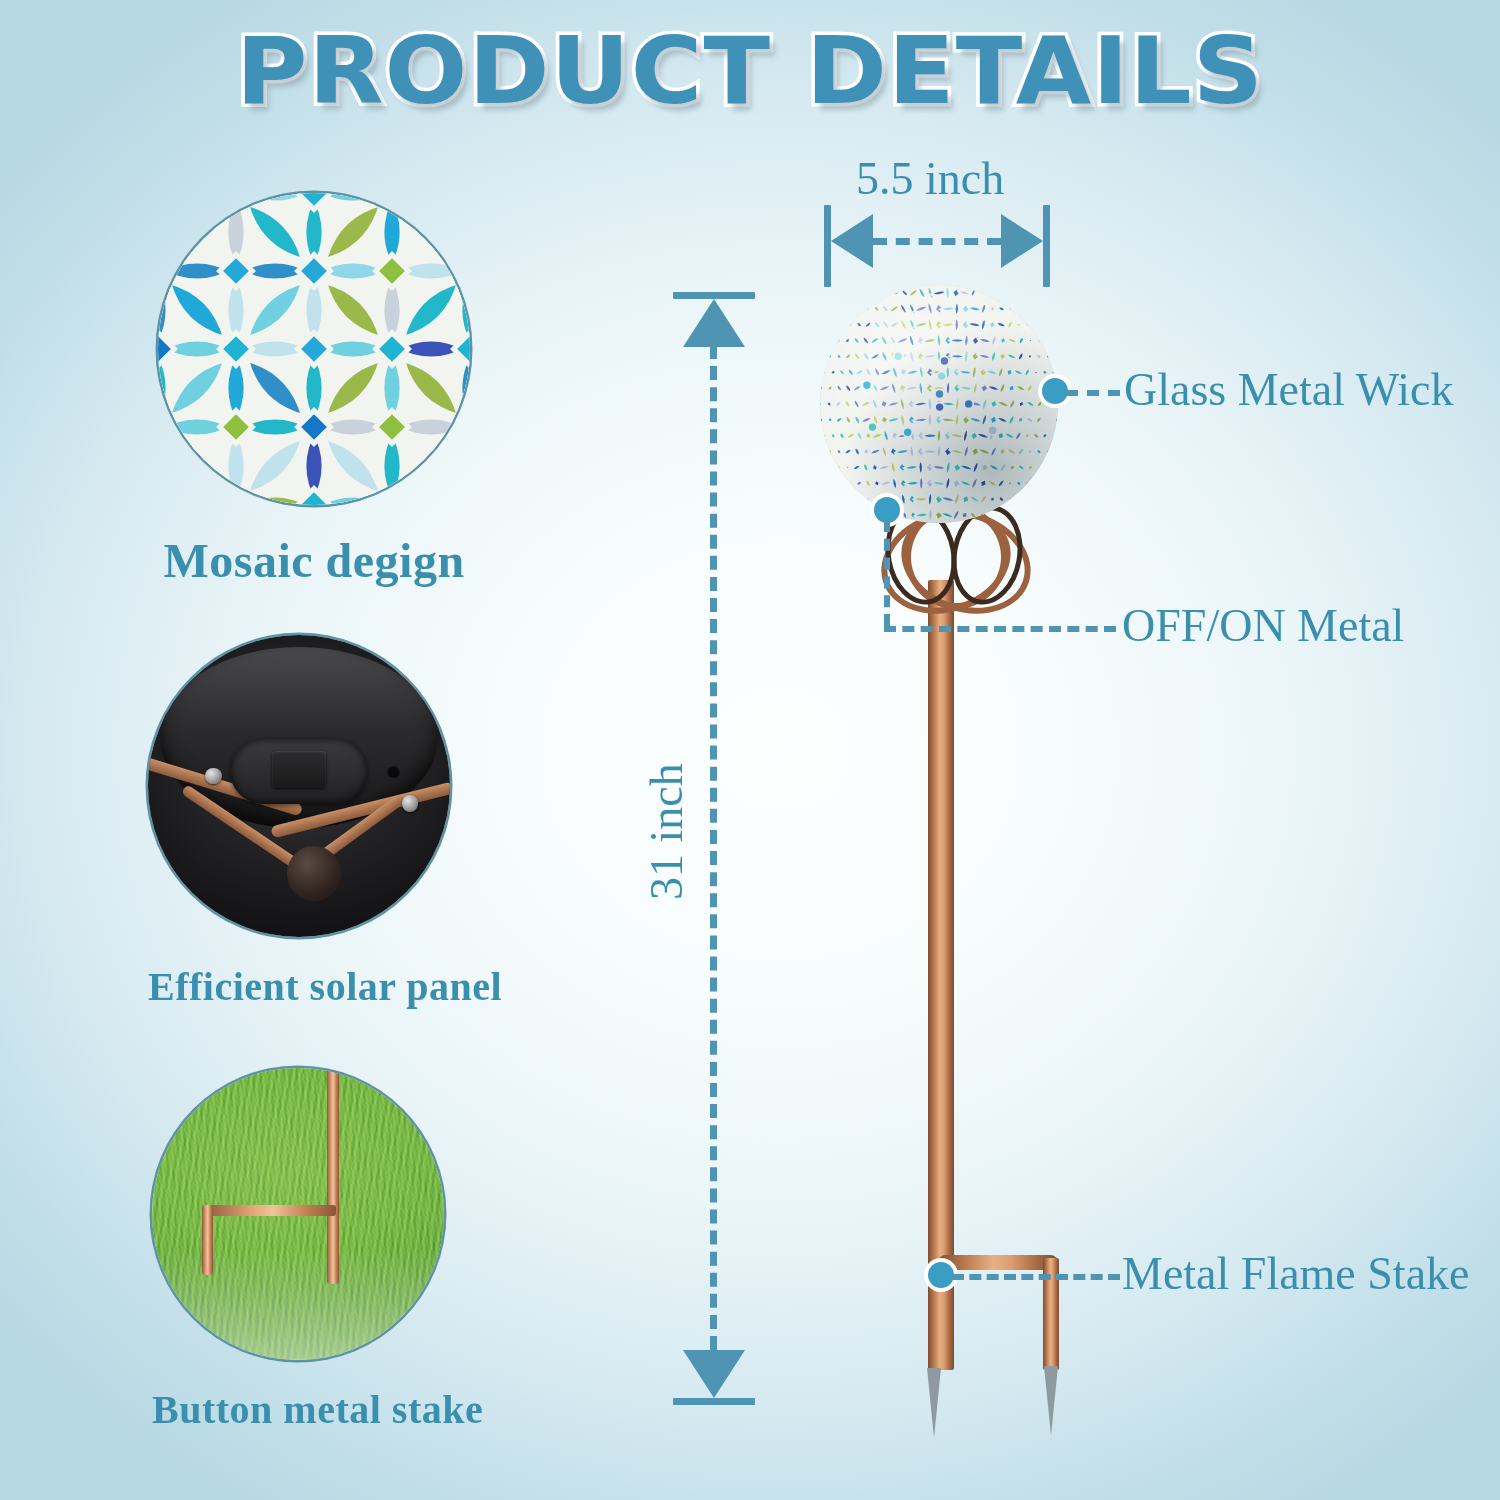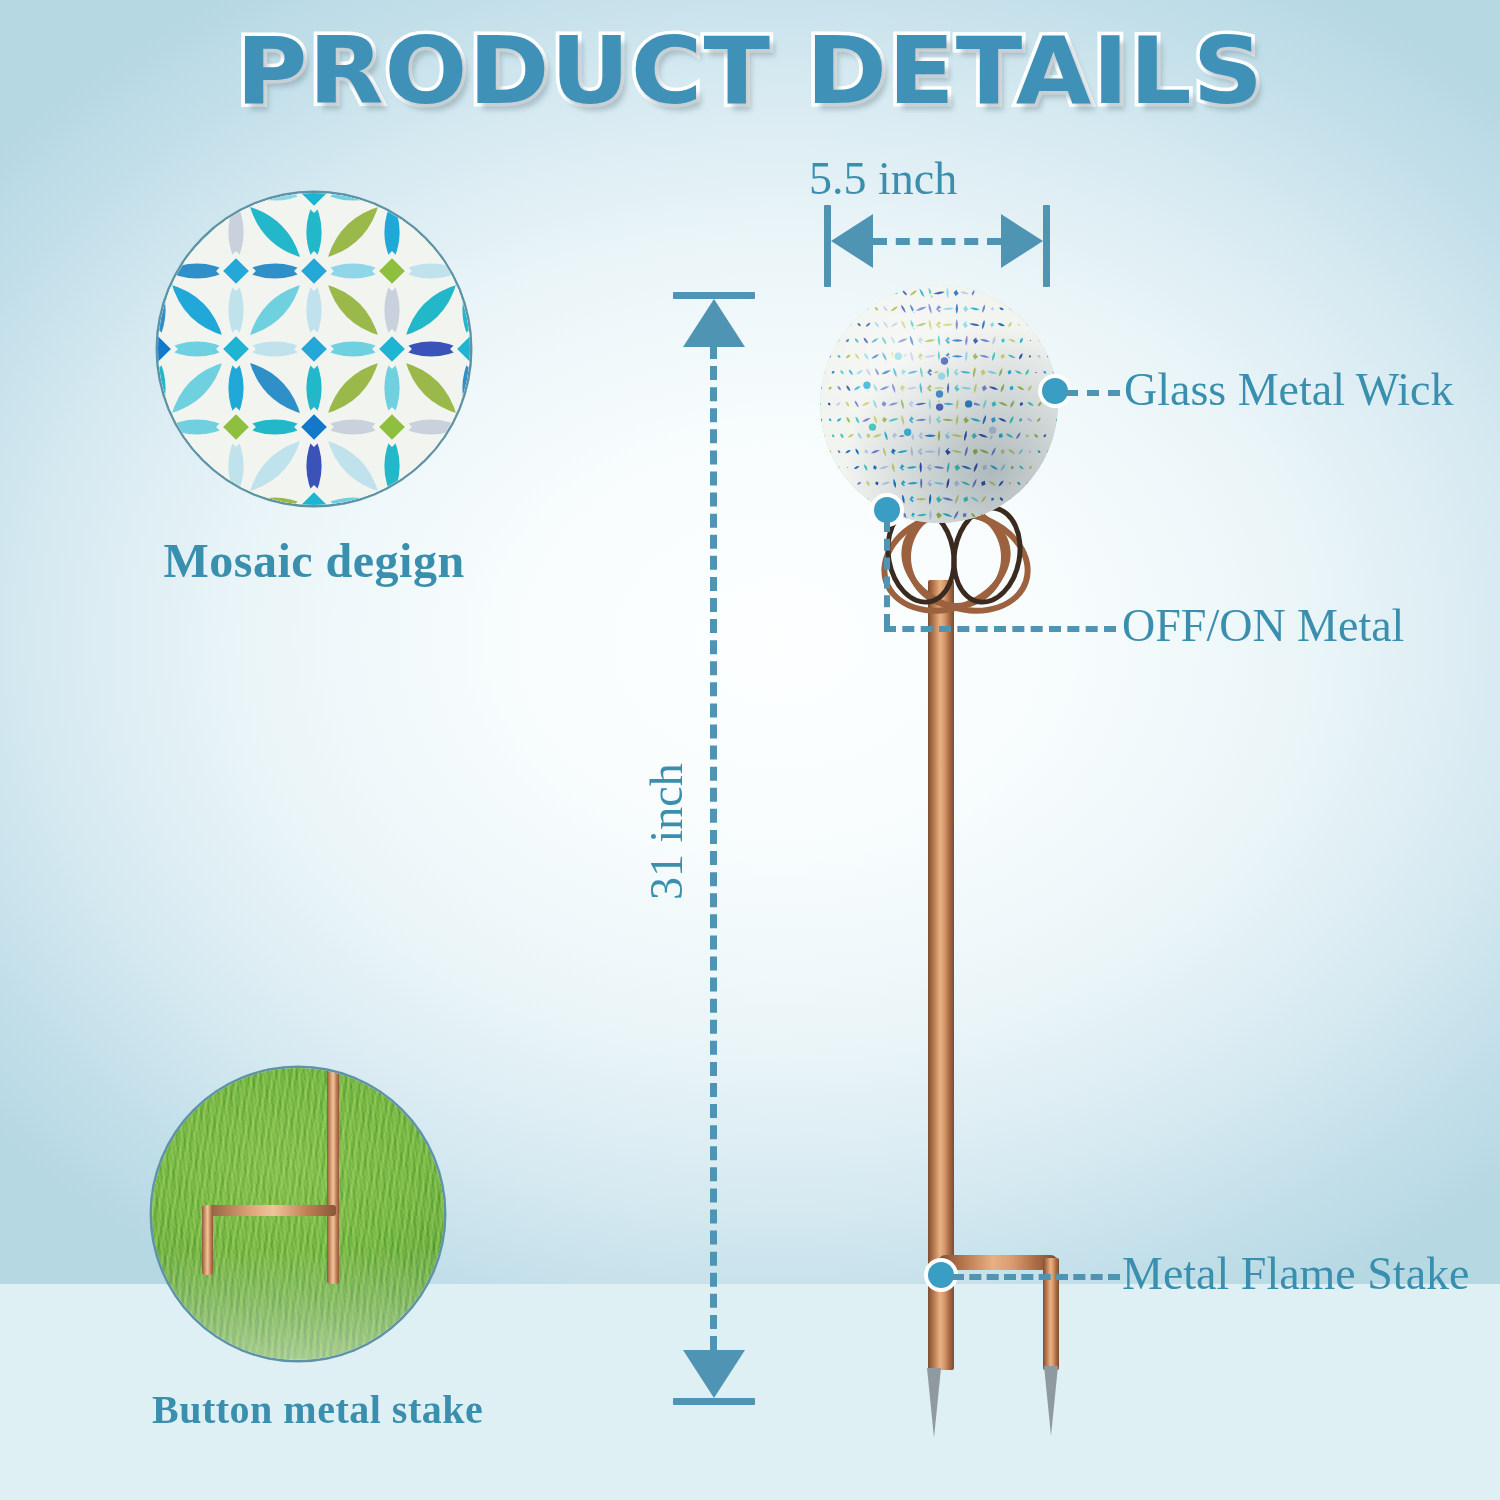--- a/index.html
+++ b/index.html
@@ -2,21 +2,21 @@
 <html><head>
 <meta charset="utf-8">
 <style>
   html,body{margin:0;padding:0;}
   body{
     width:1500px;height:1500px;overflow:hidden;
     font-family:"Liberation Serif", serif;
     background:#dff0f5;
   }
   #stage{
-    position:relative;width:1500px;height:1284px;
+    position:relative;width:1500px;height:1500px;
     background:
       radial-gradient(ellipse 68% 60% at 52% 50%, #fdffff 0%, #f7fcfd 28%, #eaf5f8 52%, #d7eaf1 72%, #c2dfe9 88%, #b6d8e3 100%);
   }
 
   
   .title-wrap{position:absolute;left:0;top:18px;width:1500px;text-align:center;}
   .title{
     display:inline-block;
     font-family:"DejaVu Sans", sans-serif;
     font-weight:700;
@@ -593,20 +593,38 @@
             <path d="M 0 -39 A 39 39 0 0 1 39 0 A 39 39 0 0 1 0 39 A 39 39 0 0 1 -39 0 A 39 39 0 0 1 0 -39 Z" transform="translate(429,390) rotate(270)" fill="#2f8fc8" opacity="0"></path>
             <path d="M -36.66 0 Q 0 -20.28 36.66 0 Q 0 20.28 -36.66 0 Z" transform="translate(429,390) rotate(0)" fill="#c9d2dc" stroke="#f2f4f0" stroke-width="5"></path>
             <path d="M -36.66 0 Q 0 -20.28 36.66 0 Q 0 20.28 -36.66 0 Z" transform="translate(390,429) rotate(90)" fill="#22b7c9" stroke="#f2f4f0" stroke-width="5"></path>
             <path d="M -40.56 0 Q 0 -23.4 40.56 0 Q 0 23.4 -40.56 0 Z" transform="translate(429,429) rotate(-45)" fill="#1fa8d8" stroke="#f2f4f0" stroke-width="5"></path>
             <path d="M 0 -16.38 L 16.38 0 L 0 16.38 L -16.38 0 Z" transform="translate(390,390)" fill="#8fbf3f" stroke="#f2f4f0" stroke-width="5"></path>
           </svg></div>
     </div>
     <div class="cap" style="width:312px;margin-top:28px;">Mosaic degign</div>
   </div>
 
+  <div class="feature" style="left:148px;top:635px;">
+    <div class="circle" style="width:302px;height:302px;">
+      <div class="solar">
+        <div class="lip"></div>
+        <div class="wire" style="left:-4%;top:48%;width:56%;height:12px;transform:rotate(17deg);"></div>
+        <div class="wire" style="left:40%;top:56%;width:62%;height:12px;transform:rotate(-14deg);"></div>
+        <div class="wire" style="left:8%;top:62%;width:46%;height:11px;transform:rotate(34deg);"></div>
+        <div class="wire" style="left:48%;top:64%;width:40%;height:11px;transform:rotate(-36deg);"></div>
+        <div class="plate"></div>
+        <div class="sw"></div>
+        <div class="screw" style="left:19%;top:44%;"></div>
+        <div class="screw" style="left:84%;top:53%;"></div>
+        <div class="hole"></div>
+        <div class="knob"></div>
+      </div>
+    </div>
+    <div class="cap" style="width:302px;margin-top:26px;font-size:40px;">Efficient solar panel</div>
+  </div>
 
   <div class="feature" style="left:152px;top:1068px;">
     <div class="circle" style="width:292px;height:292px;">
       <div class="grass">
         <div class="blades"></div>
         <div class="cu" style="left:60%;top:-2%;width:12px;height:76%;"></div>
         <div class="cu" style="left:18%;top:47%;width:45%;height:11px;"></div>
         <div class="cu" style="left:17%;top:47%;width:11px;height:24%;"></div>
       </div>
     </div>
@@ -621,21 +639,21 @@
     <div class="dim-v-bot" style="left:673px;top:1398px;width:82px;"></div>
     <div class="dim-v-label" style="left:640px;top:900px;">31 inch</div>
   </div>
 
   <div>
     <div class="ext-v" style="left:824px;top:205px;height:82px;"></div>
     <div class="ext-v" style="left:1043px;top:205px;height:82px;"></div>
     <div class="arrow-left" style="left:831px;top:214px;"></div>
     <div class="dim-h-line" style="left:873px;top:238px;width:128px;"></div>
     <div class="arrow-right" style="left:1001px;top:214px;"></div>
-    <div class="dim-h-label" style="left:809px;top:152px;text-align:center;">5.5 inch</div>
+    <div class="dim-h-label" style="left:856px;top:152px;text-align:center;">5.5 inch</div>
   </div>
 
   <div>
 
     <div class="rod" style="left:928px;top:580px;width:26px;height:790px;"></div>
 
     <div class="rod" style="left:938px;top:1255px;width:120px;height:15px;border-radius:8px;"></div>
     <div class="rod" style="left:1043px;top:1258px;width:16px;height:112px;"></div>
 
     <div class="tip" style="left:927px;top:1368px;"></div>

